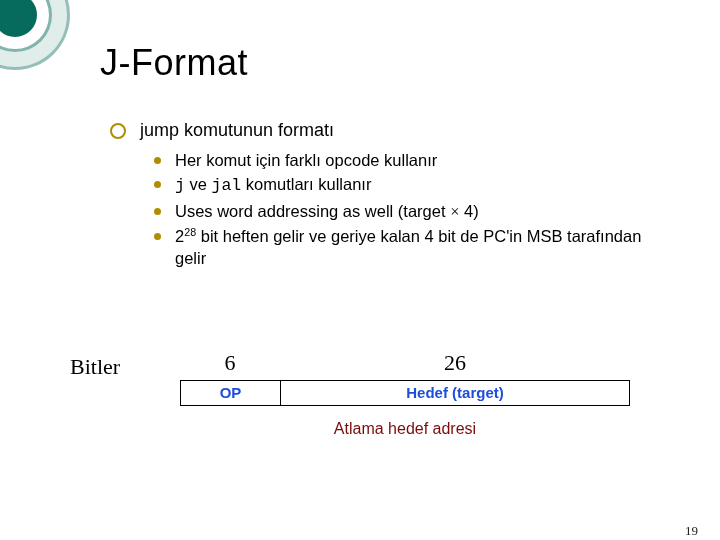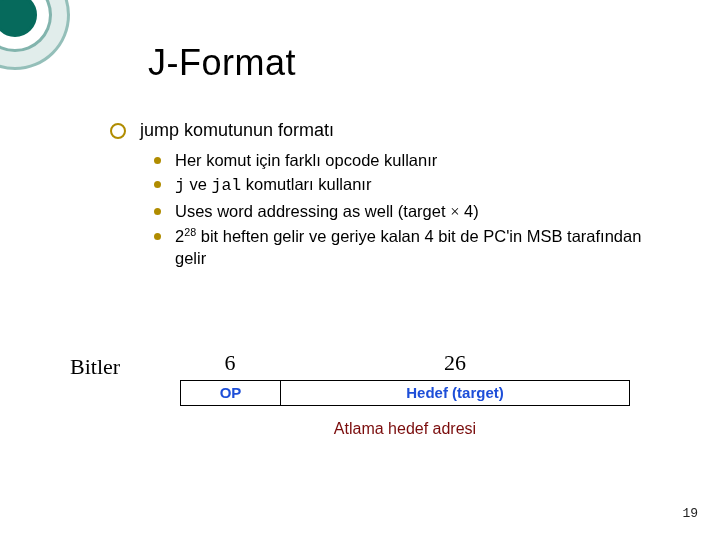--- a/index.html
+++ b/index.html
@@ -50,21 +50,20 @@
     box-sizing: border-box;
   }
 
   .title {
     position: absolute;
     left: 100px;
     top: 42px;
     font-size: 36px;
     font-weight: 400;
     letter-spacing: 0.5px;
-    margin-left: 48px;
   }
 
   .body {
     position: absolute;
     left: 110px;
     top: 120px;
     width: 560px;
   }
 
   .lvl1 {
@@ -169,22 +168,22 @@
     text-align: center;
     font-family: Arial, sans-serif;
     font-weight: normal;
     color: #7a0c0c;
     font-size: 16px;
   }
 
   .page-num {
     position: absolute;
     right: 22px;
-    bottom: 19px;
-    font-family: Liberation Mono, monospace;
+    bottom: 1px;
+    font-family: Liberation Serif, serif;
     font-size: 13px;
     color: #222;
   }
 </style>
 </head>
 <body>
 
 <div class="corner-deco">
   <div class="ring outer"></div>
   <div class="ring mid"></div>

